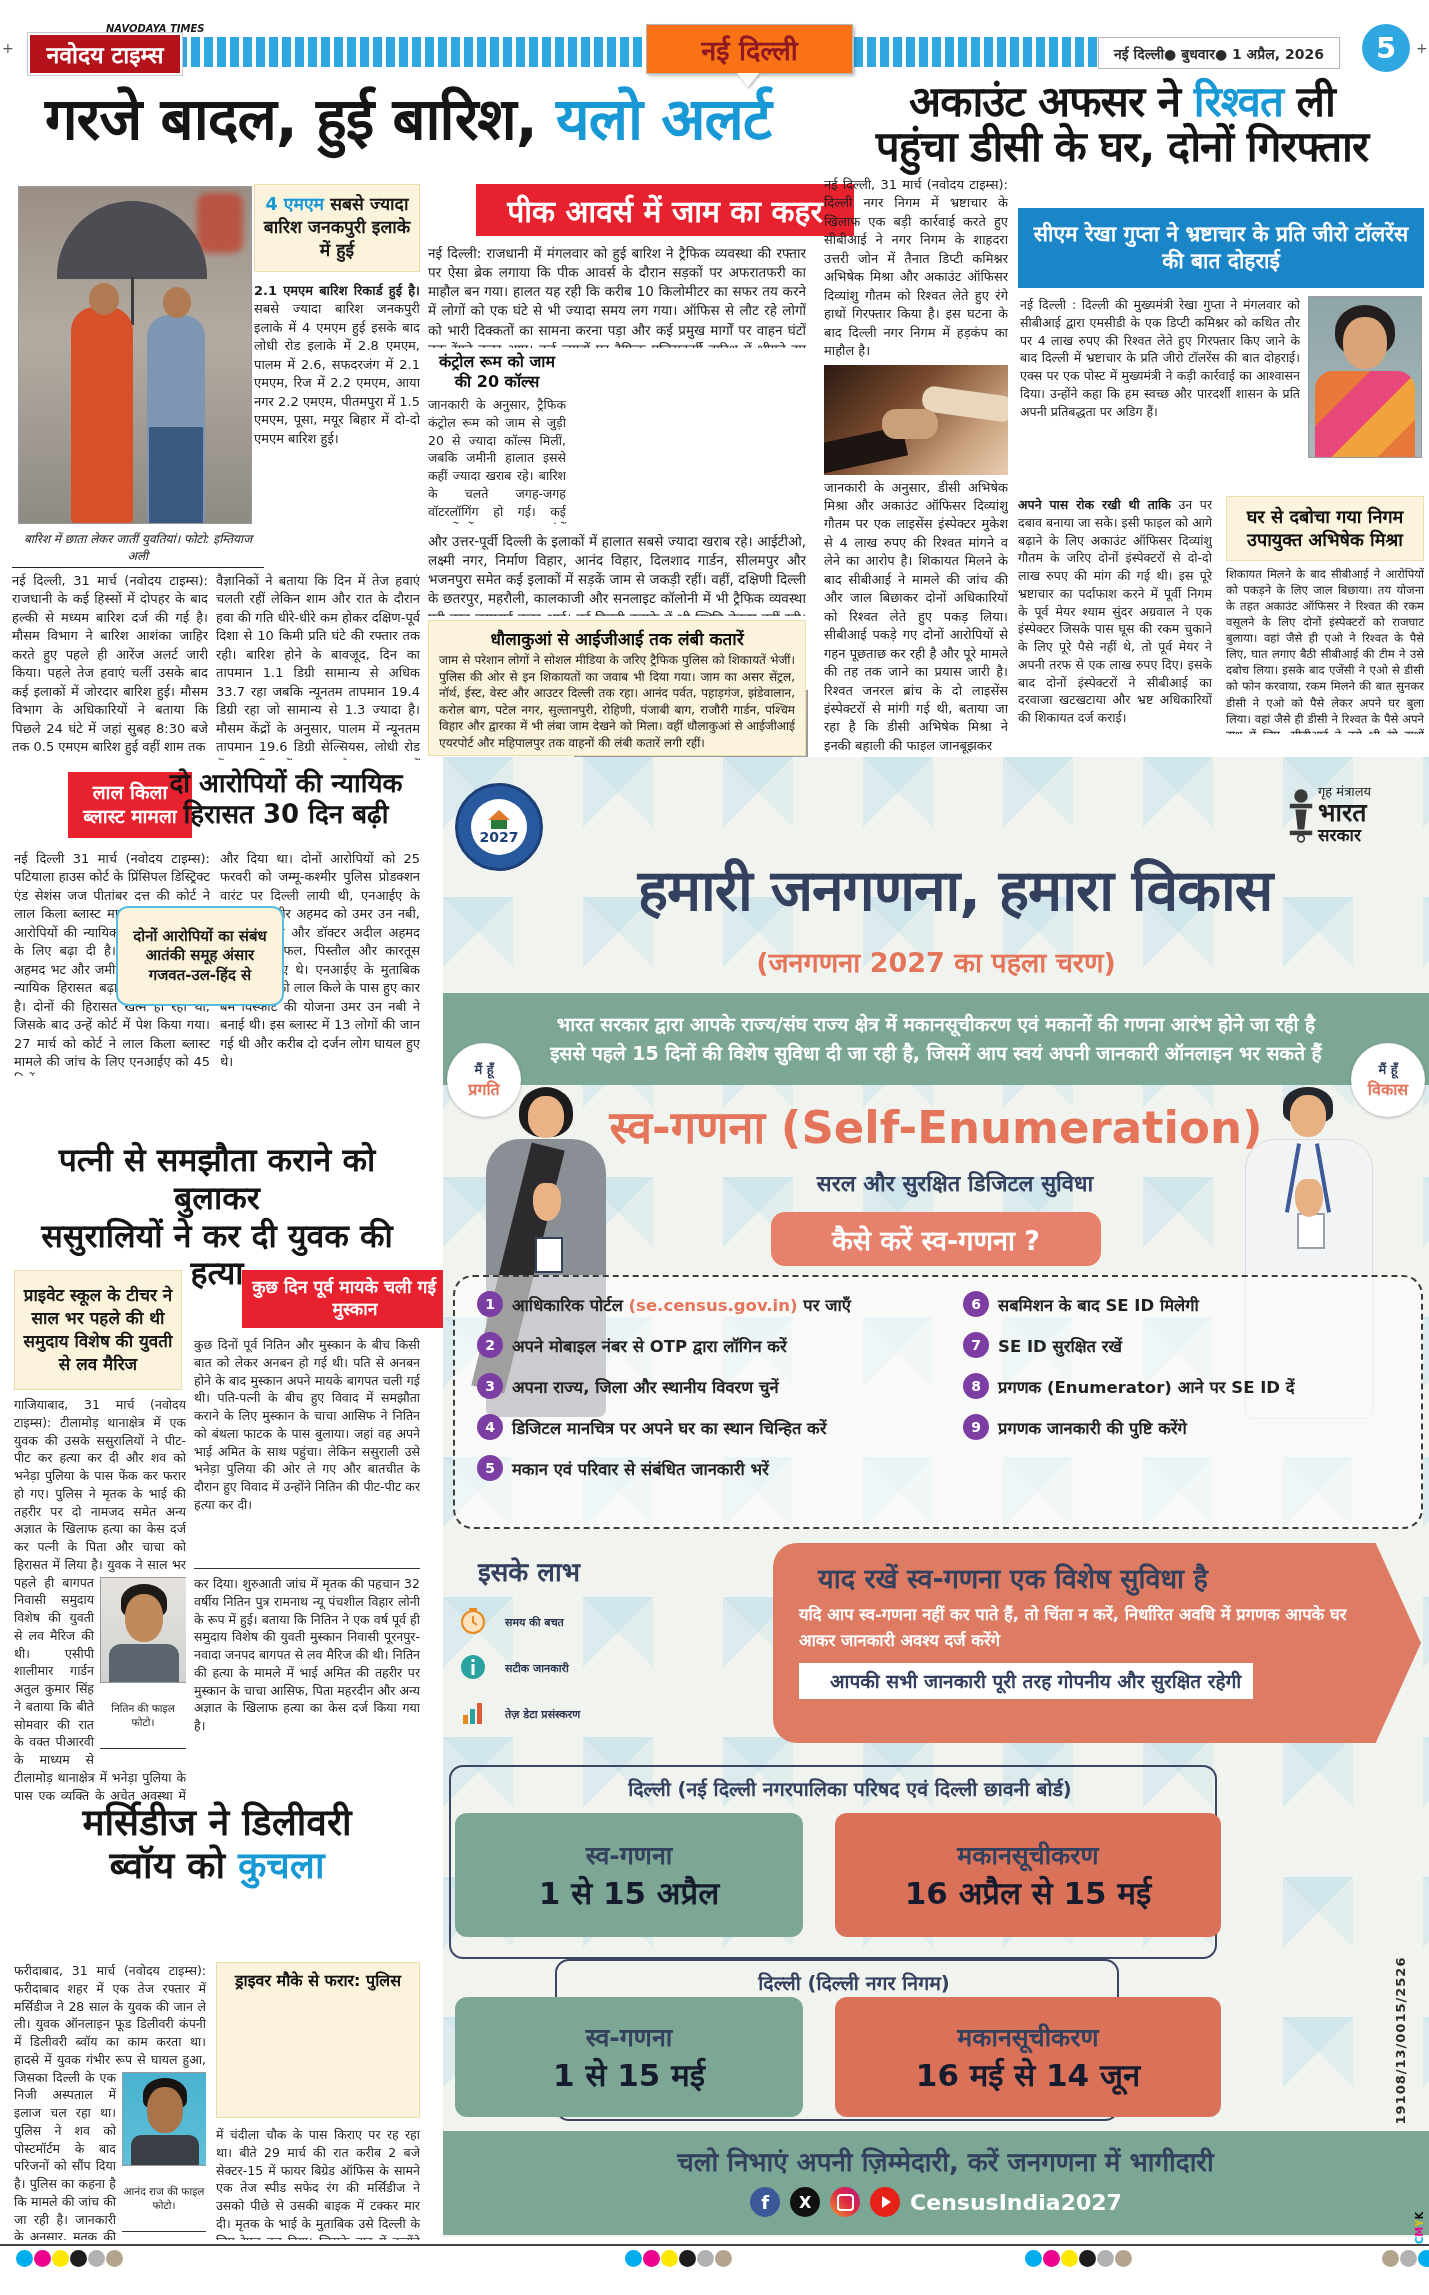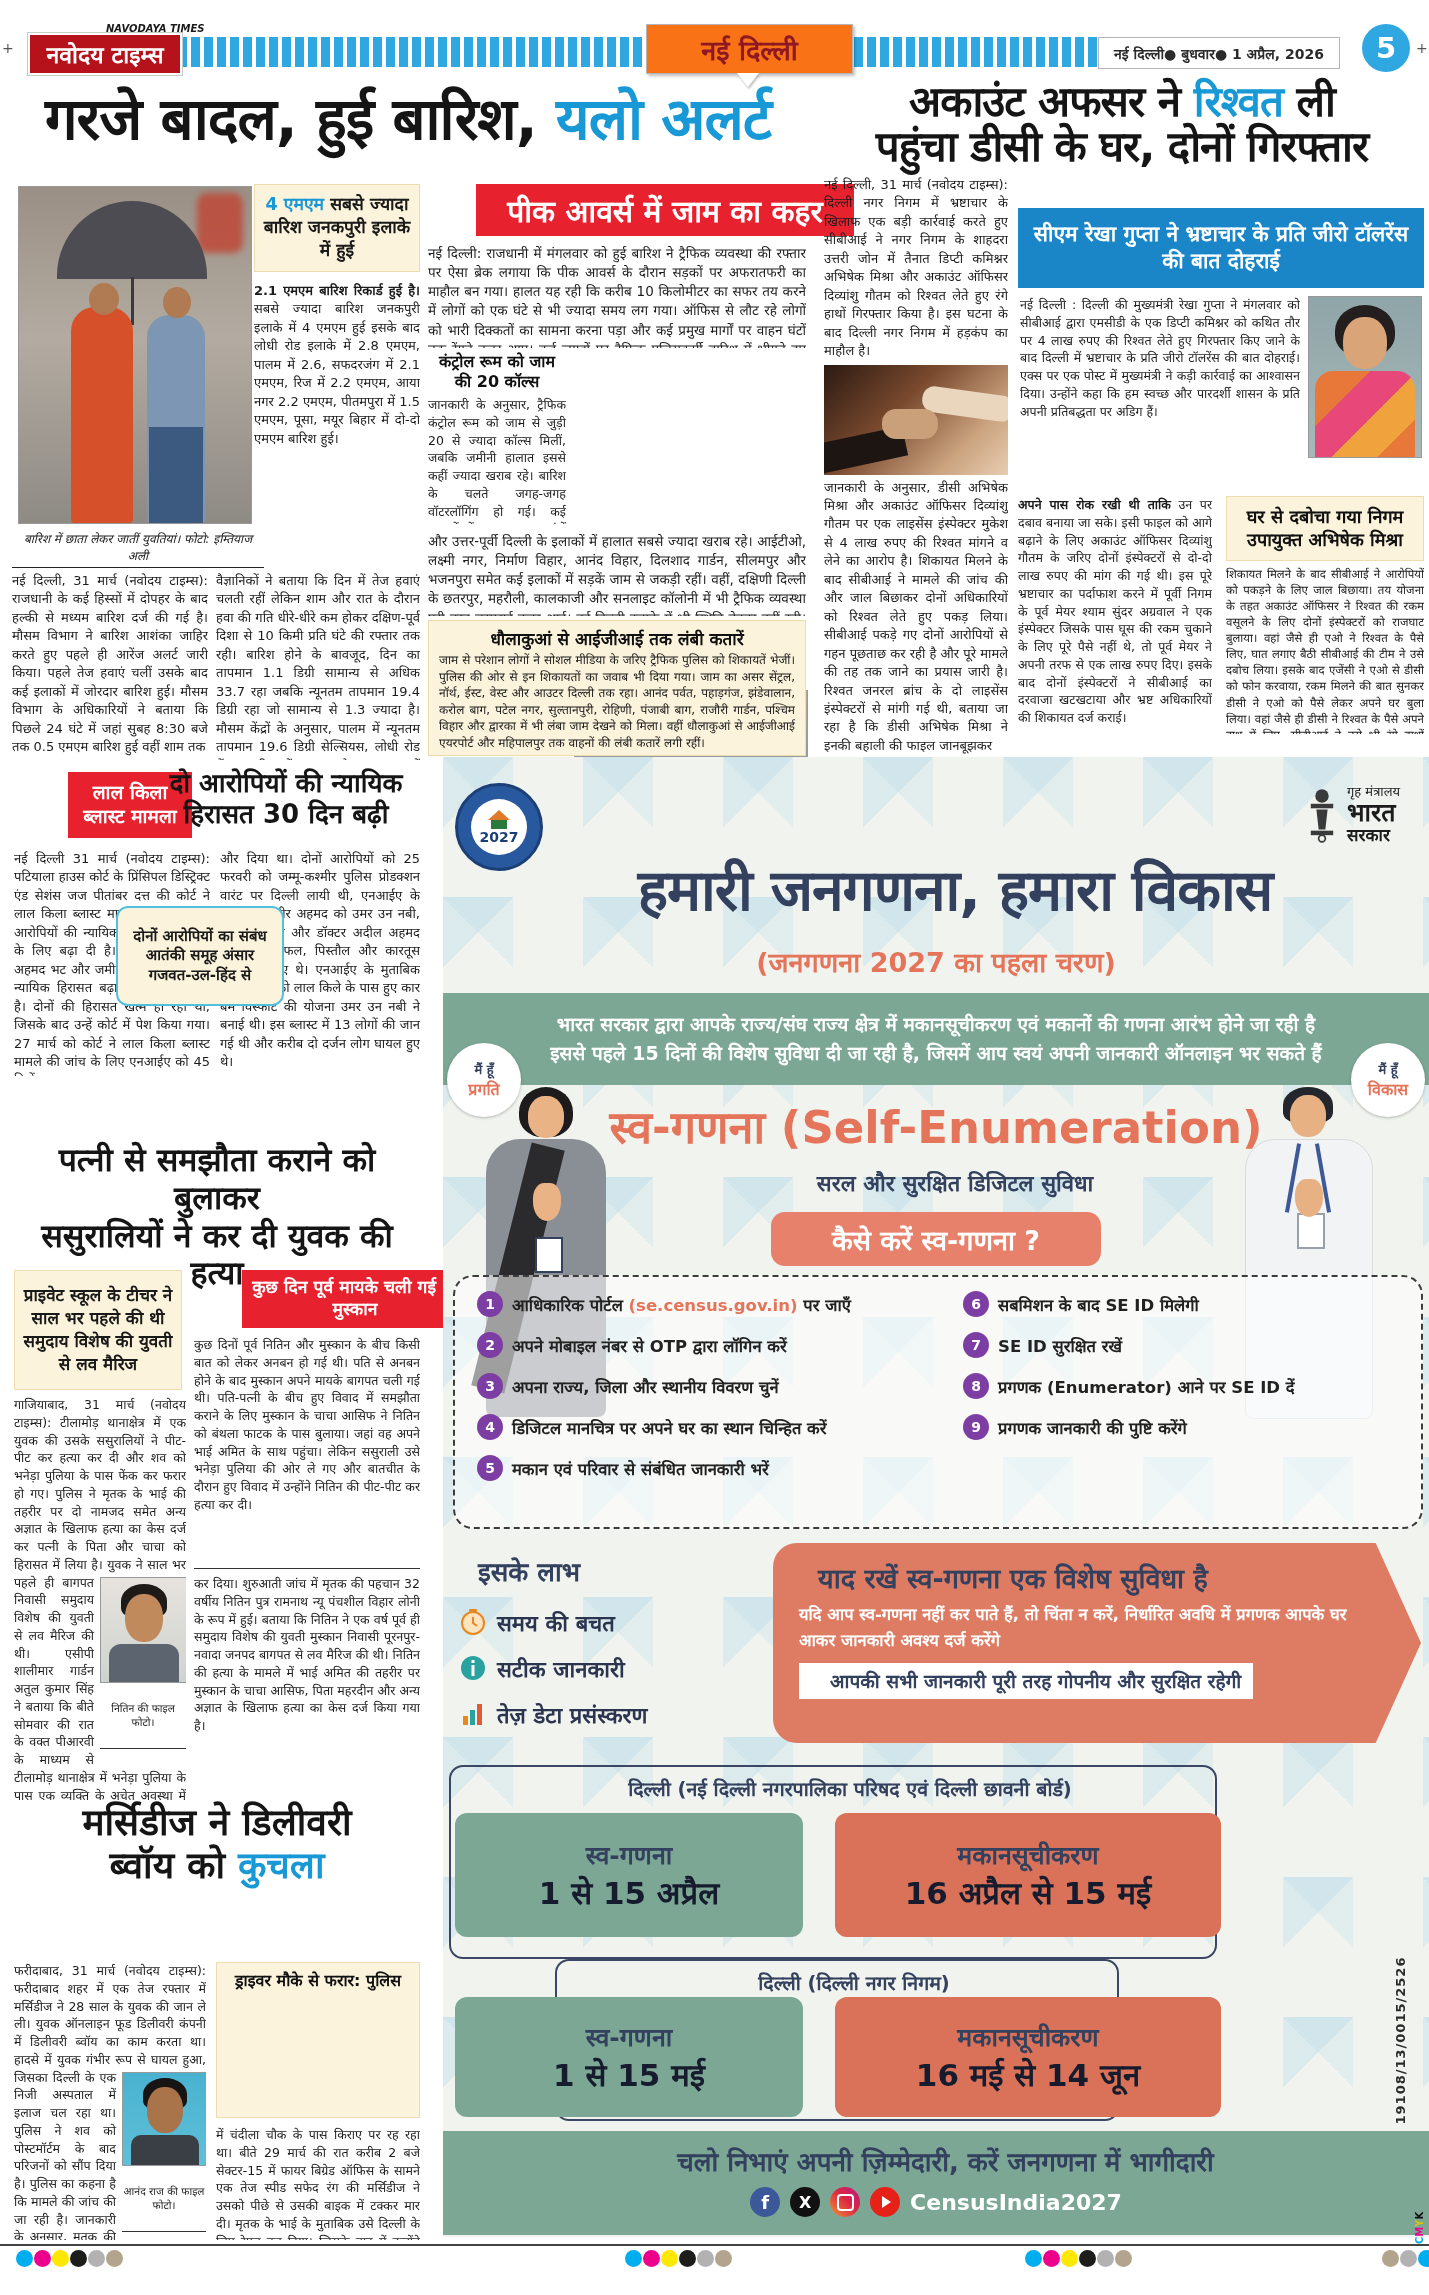--- a/index.html
+++ b/index.html
@@ -32,21 +32,21 @@
       linear-gradient(225deg,rgba(170,214,233,.22) 25%,transparent 25%) 70px 0/140px 140px,
       #f1f3ee;overflow:hidden;}
   .navy{color:#33405e;padding-left:19px;}
   .coral{color:#e4745a;}
   .greenband{background:#7ca795;color:#fff;font-weight:800;text-align:center;}
   .pill{background:#e8816b;color:#fff;font-weight:800;border-radius:14px;display:flex;align-items:center;justify-content:center;}
   .stepsbox{border:2.5px dashed #3c3c3c;border-radius:20px;background:rgba(255,255,255,.55);}
   .step{display:flex;align-items:center;gap:9px;font-weight:800;color:#222;font-size:16.5px;}
   .stepnum{flex:0 0 26px;width:26px;height:26px;border-radius:50%;background:#7d3ea3;color:#fff;display:flex;
            align-items:center;justify-content:center;font-size:14px;font-weight:800;}
-  .benefit{display:flex;align-items:center;gap:10px;font-weight:800;color:#2b3550;font-size:22px;}
+  .benefit{display:flex;align-items:center;gap:18px;font-weight:800;color:#2b3550;font-size:11px;}
   .arrowbox{background:#dd7b63;border-radius:24px 0 0 24px;
             clip-path:polygon(0 0,93% 0,100% 50%,93% 100%,0 100%);}
   .datebox{border-radius:12px;display:flex;flex-direction:column;align-items:center;justify-content:center;}
   .db-label{font-weight:800;color:#33405e;font-size:25px;}
   .db-date{font-weight:800;color:#161c2e;font-size:31px;}
   .outline{border:2.5px solid #3a4663;border-radius:14px;}
   .band{background:#7ca795;}
   .soc{width:30px;height:30px;border-radius:50%;display:flex;align-items:center;justify-content:center;color:#fff;font-weight:800;}
   .vert{writing-mode:vertical-rl;transform:rotate(180deg);}
   .dot{width:17px;height:17px;border-radius:50%;display:inline-block;}
@@ -217,21 +217,21 @@
 
   <div class="abs ad" style="left:443px;top:757px;width:986px;height:1480px;">
 
     <div style="position:absolute;left:12px;top:26px;width:82px;height:82px;border-radius:50%;background:#28599e;border:3px solid #1d3f77;display:flex;align-items:center;justify-content:center;">
       <div style="width:56px;height:56px;border-radius:50%;background:#fff;display:flex;flex-direction:column;align-items:center;justify-content:center;">
         <div style="width:0;height:0;border-left:11px solid transparent;border-right:11px solid transparent;border-bottom:10px solid #e07a28;"></div>
         <div style="width:16px;height:9px;background:#2a7a3c;"></div>
         <div style="font-size:14px;font-weight:800;color:#1d3f77;">2027</div>
       </div>
     </div>
-    <div style="position:absolute;left:862px;top:28px;display:flex;gap:8px;align-items:center;">
+    <div style="position:absolute;left:841px;top:28px;display:flex;align-items:center;">
       <svg width="34" height="56" viewBox="0 0 30 50">
         <circle cx="15" cy="8" r="6" fill="#3a3a3a"></circle>
         <rect x="5" y="15" width="20" height="4" fill="#3a3a3a"></rect>
         <path d="M10 20 L20 20 L18 38 L12 38 Z" fill="#3a3a3a"></path>
         <rect x="5" y="39" width="20" height="4" fill="#3a3a3a"></rect>
         <circle cx="15" cy="46" r="3" fill="none" stroke="#3a3a3a" stroke-width="1.5"></circle>
       </svg>
       <div style="line-height:1.08;">
         <div style="font-size:13px;color:#222;">गृह मंत्रालय</div>
         <div style="font-size:25px;font-weight:800;color:#1c1c1c;">भारत</div>

